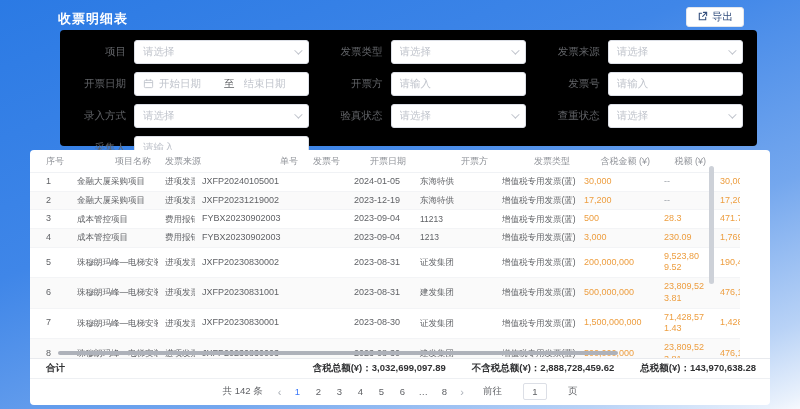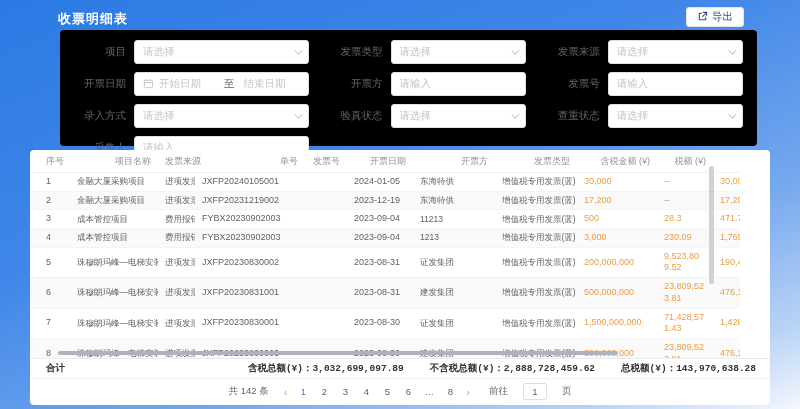--- a/index.html
+++ b/index.html
@@ -39,28 +39,28 @@
   .c-num { white-space:nowrap; overflow:hidden; }
   .c-amt { color:#ed9e40; }
   .c-tax { color:#ed9e40; word-break:break-all; }
   .c-dash { color:#9aa0a8; }
   .v-thumb { position:absolute; right:26px; top:16px; width:5px; height:118px; background:#cdd1d8; border-radius:3px; }
   .h-thumb { position:absolute; left:28px; bottom:3px; width:560px; height:4px; background:#aeb2ba; border-radius:2px; }
   
   .totals-row { height:21px; border-top:1px solid #e8eaee; border-bottom:1px solid #eef0f3; display:flex; align-items:center; font-size:9.5px; font-weight:bold; color:#303133; }
   .totals-label { padding-left:16px; flex:1; }
   .totals-items { display:flex; gap:26px; padding-right:14px; }
-  .totals-items span { white-space:nowrap;font-family:Liberation Mono, monospace; }
+  .totals-items span { white-space:nowrap; }
   
   .pagination { height:25px; display:flex; align-items:center; justify-content:center; gap:7px; font-size:9.5px; color:#606266; }
   .pg-total { margin-right:6px; }
   .pg-arrow { color:#a9aeb6; cursor:pointer; padding:0 2px; font-size:11px; }
   .pg { min-width:14px; text-align:center; cursor:pointer; }
   .pg.active { color:#3e7bfa; }
-  .pg-goto { display:flex; align-items:center; gap:15px; margin-left:10px; }
+  .pg-goto { display:flex; align-items:center; gap:21px; margin-left:10px; }
   .goto-input { width:24px; height:17px; border:1px solid #dcdfe6; border-radius:2px; text-align:center; font-size:9.5px; color:#606266; outline:none; font-family:inherit; }
   svg { flex:none; }
 </style>
 </head>
 <body>
 
 <div class="page-title">收票明细表</div>
 
 <div class="export-btn">
   <span>

